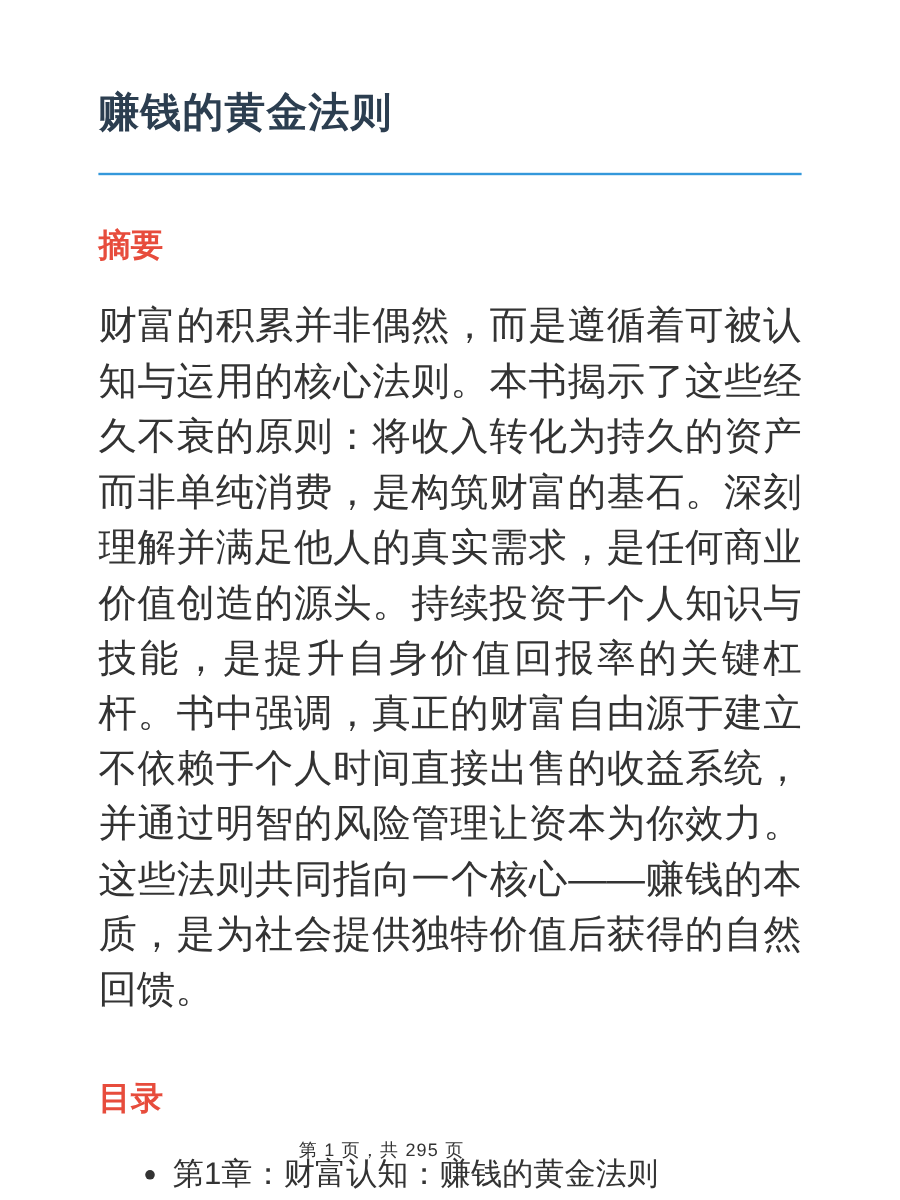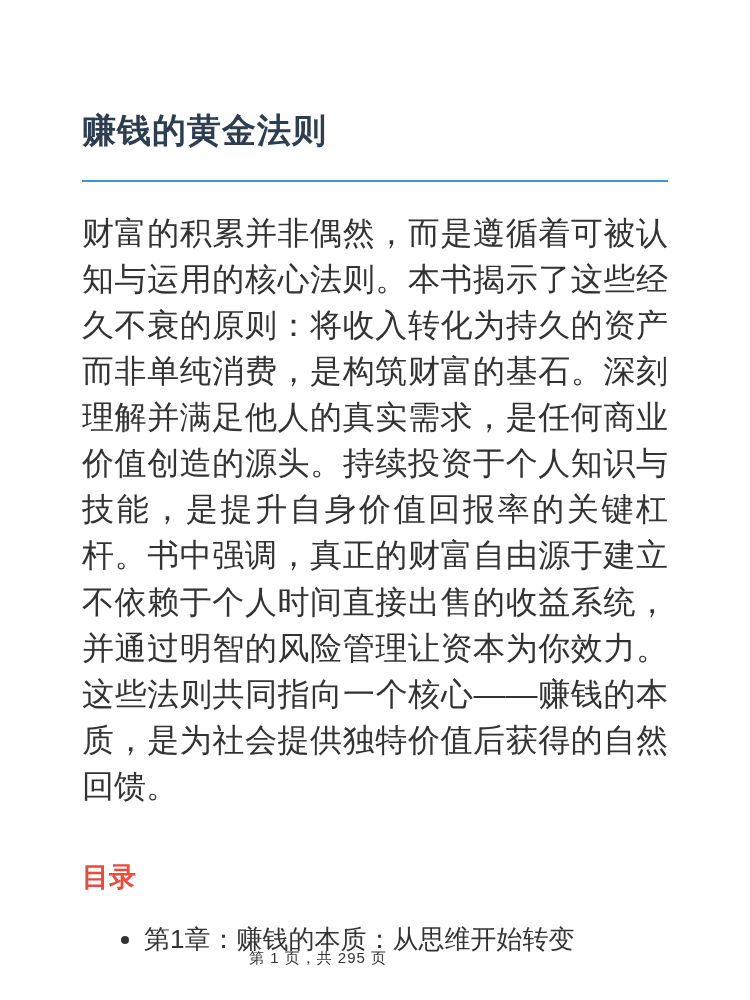--- a/index.html
+++ b/index.html
@@ -17,21 +17,21 @@
   }
   .page {
     box-sizing: border-box;
     width: 750px;
     height: 1000px;
     padding: 0 82px;
     position: relative;
   }
   .doc-title {
     margin: 0;
-    padding-top: 108px;
+    padding-top: 72px;
     font-size: 34px;
     line-height: 1.35;
     font-weight: 700;
     color: #2c3e50;
     letter-spacing: 1px;
   }
   .title-rule {
     border: none;
     border-top: 2px solid #3498db;
     margin: 26px 0 0 0;
@@ -81,28 +81,29 @@
 </style>
 </head>
 <body>
 
 <div class="page">
 
   <h1 class="doc-title">赚钱的黄金法则</h1>
 
   <hr class="title-rule">
 
+  <h2 class="accent-heading">摘要</h2>
 
   <p class="body-text">财富的积累并非偶然，而是遵循着可被认知与运用的核心法则。本书揭示了这些经久不衰的原则：将收入转化为持久的资产而非单纯消费，是构筑财富的基石。深刻理解并满足他人的真实需求，是任何商业价值创造的源头。持续投资于个人知识与技能，是提升自身价值回报率的关键杠杆。书中强调，真正的财富自由源于建立不依赖于个人时间直接出售的收益系统，并通过明智的风险管理让资本为你效力。这些法则共同指向一个核心——赚钱的本质，是为社会提供独特价值后获得的自然回馈。</p>
 
   <h2 class="accent-heading toc-heading">目录</h2>
 
   <ul class="toc-list">
     <li class="toc-item">
-      <span>第1章：赚钱的本质：从思维开始转变</span>
+      <span>第1章：财富认知：赚钱的黄金法则</span>
     </li>
   </ul>
 
   <div class="page-footer">
     <span>第 1 页，共 295 页</span>
   </div>
 
 </div>
 
 </body></html>

